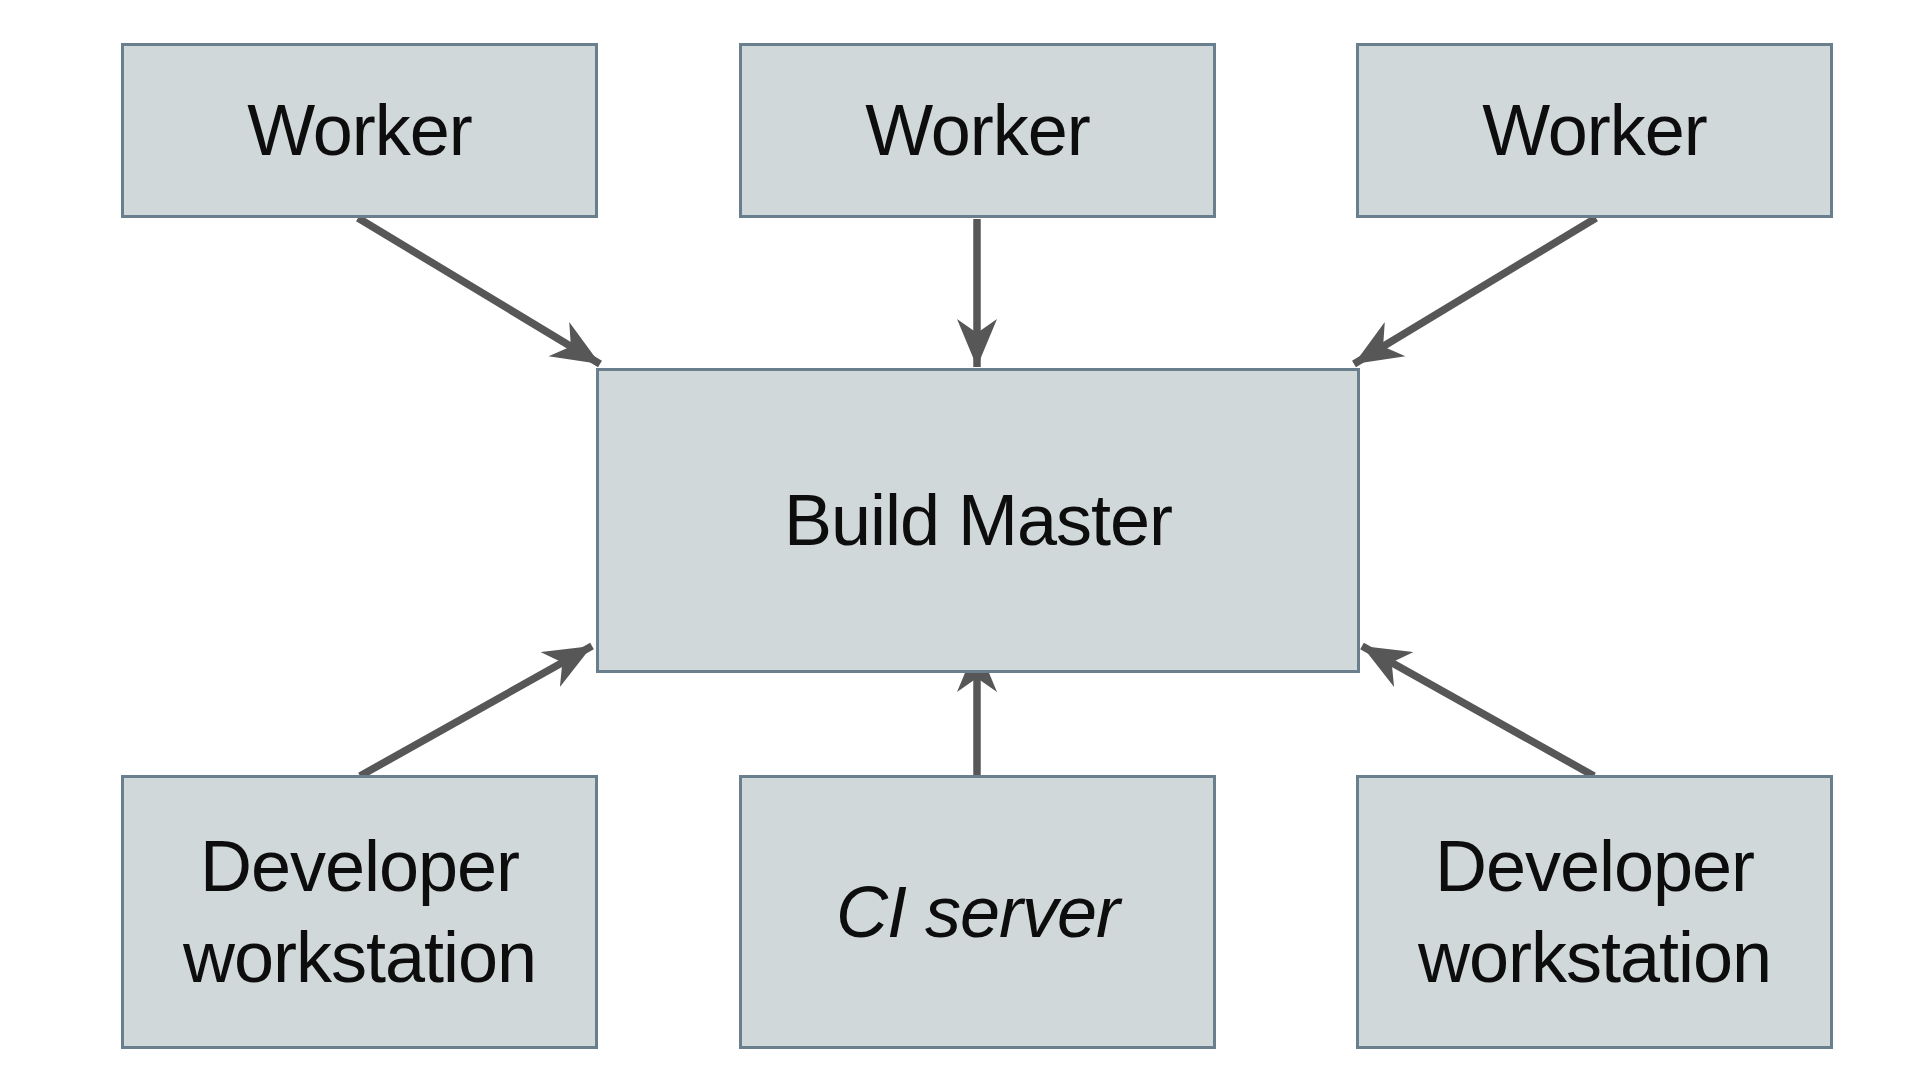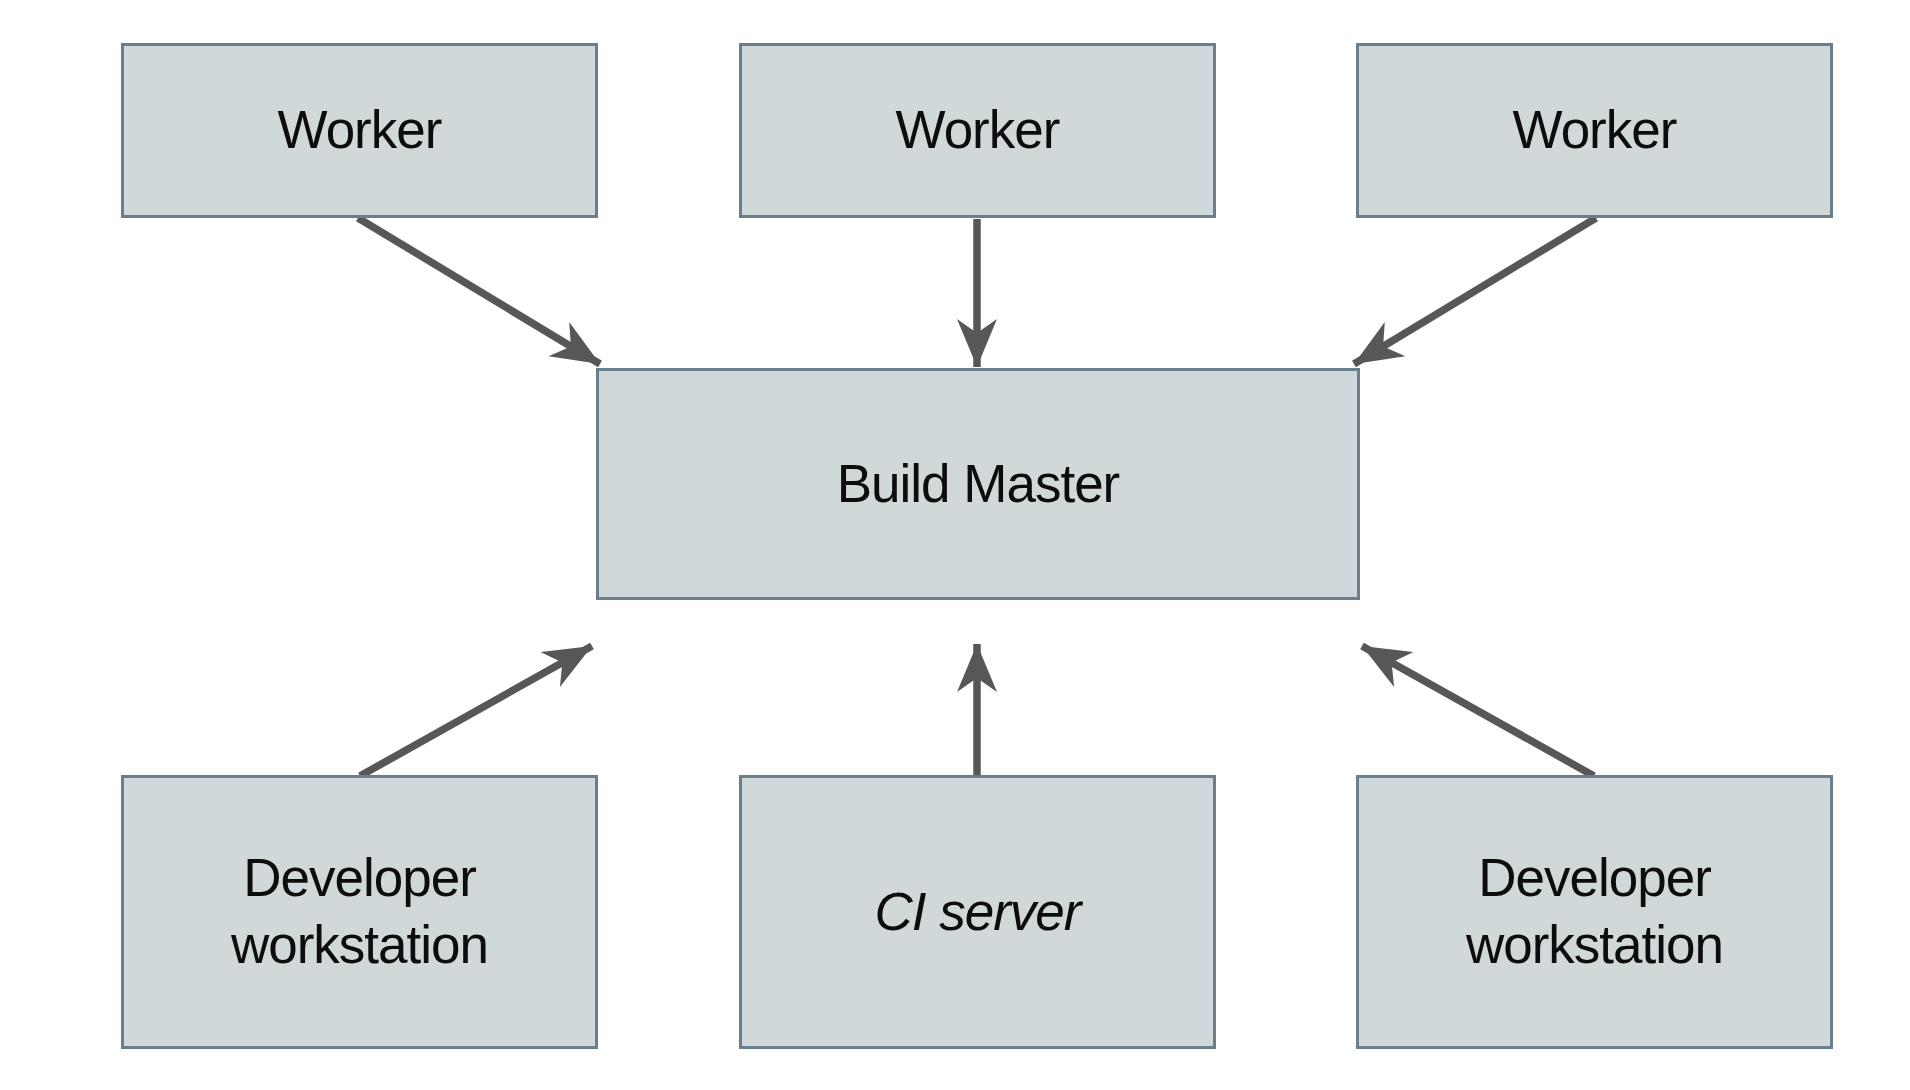--- a/index.html
+++ b/index.html
@@ -26,28 +26,28 @@
   .node {
     position: absolute;
     box-sizing: border-box;
     background: #d1d8da;
     border: 3px solid #697f8d;
     display: flex;
     align-items: center;
     justify-content: center;
     text-align: center;
     color: #0d0d0d;
-    font-size: 53px;
+    font-size: 72px;
     line-height: 1.26;
     letter-spacing: -1px;
   }
   .n-worker-1 { left: 121px; top: 43px;  width: 477px; height: 175px; }
   .n-worker-2 { left: 739px; top: 43px;  width: 477px; height: 175px; }
   .n-worker-3 { left: 1356px; top: 43px; width: 477px; height: 175px; }
-  .n-build-master { left: 596px; top: 368px; width: 764px; height: 232px; }
+  .n-build-master { left: 596px; top: 368px; width: 764px; height: 305px; }
   .n-dev-left  { left: 121px;  top: 775px; width: 477px; height: 274px; }
   .n-ci        { left: 739px;  top: 775px; width: 477px; height: 274px; font-style: italic; }
   .n-dev-right { left: 1356px; top: 775px; width: 477px; height: 274px; }
   .node .label { padding: 0 10px; }
 </style>
 </head>
 <body>
 
 <div class="canvas">
 

